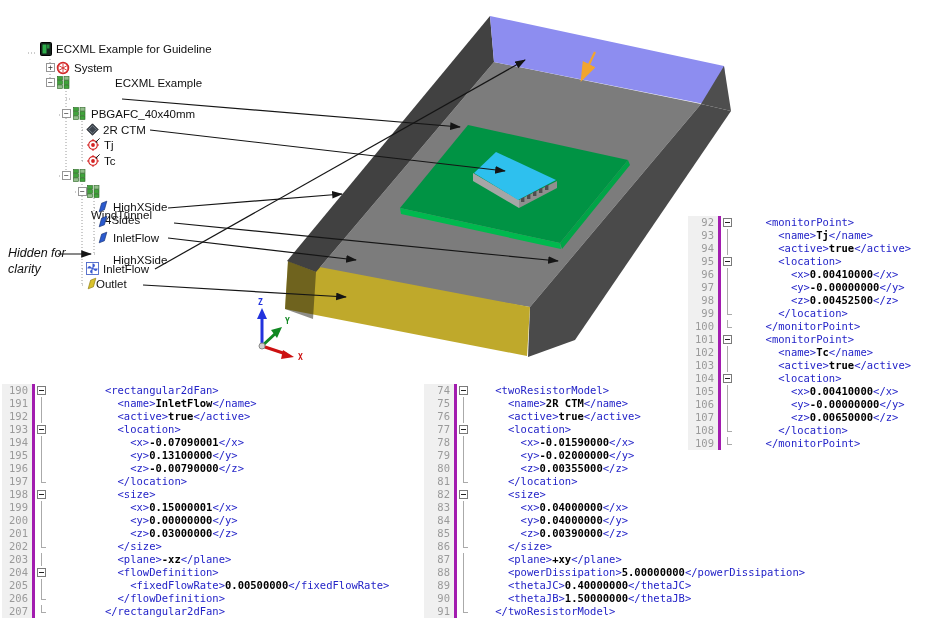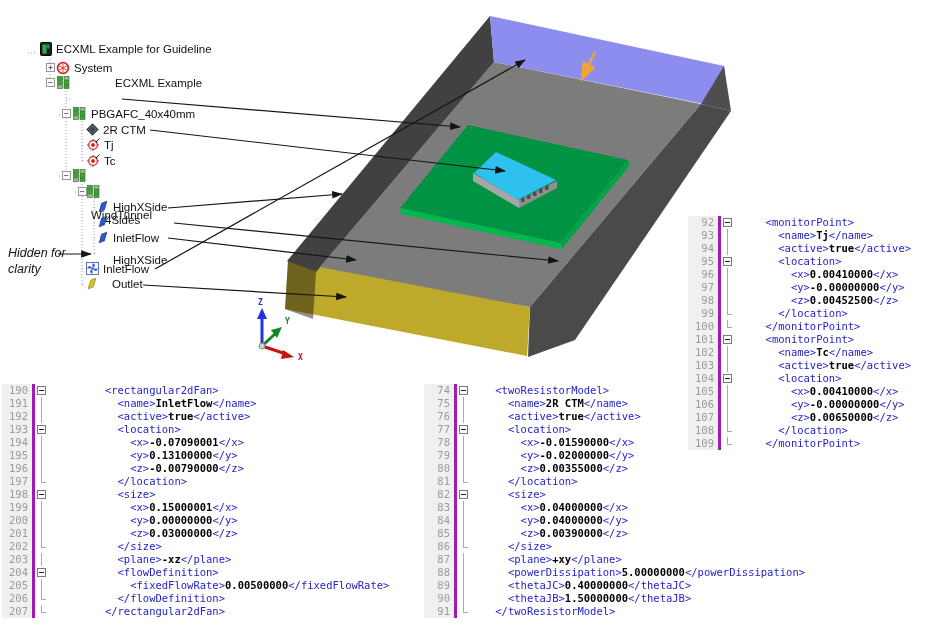--- a/index.html
+++ b/index.html
@@ -281,21 +281,21 @@
           </svg>
         </span>
         <span class="tlabel" style="left: 103px;">InletFlow</span>
       </div>
       <div class="trow" style="top: 277.25px;">
         <span class="ticon" style="left: 86px;">
           <svg width="12" height="13" viewBox="0 0 12 13">
             <polygon points="2.2,11.8 4.6,3.2 9.8,1.2 7.4,9.8" fill="#d9c22b" stroke="#8f7d12" stroke-width="0.7"></polygon>
           </svg>
         </span>
-        <span class="tlabel" style="left: 112px;">Outlet</span>
+        <span class="tlabel" style="left: 96px;">Outlet</span>
       </div>
     </div>
 
   <div id="hidden-note">
     <div>Hidden for</div>
     <div>clarity</div>
   </div>
 
 <div class="cpanel" style="left: 2px; top: 384px;"><div class="cline"><span class="lnum">190</span><span class="fold f-start"><i></i></span><span><span class="tg">         &lt;rectangular2dFan&gt;</span></span></div><div class="cline"><span class="lnum">191</span><span class="fold f-line"><i></i></span><span><span class="tg">           &lt;name&gt;</span><span class="vl">InletFlow</span><span class="tg">&lt;/name&gt;</span></span></div><div class="cline"><span class="lnum">192</span><span class="fold f-line"><i></i></span><span><span class="tg">           &lt;active&gt;</span><span class="vl">true</span><span class="tg">&lt;/active&gt;</span></span></div><div class="cline"><span class="lnum">193</span><span class="fold f-start"><i></i></span><span><span class="tg">           &lt;location&gt;</span></span></div><div class="cline"><span class="lnum">194</span><span class="fold f-line"><i></i></span><span><span class="tg">             &lt;x&gt;</span><span class="vl">-0.07090001</span><span class="tg">&lt;/x&gt;</span></span></div><div class="cline"><span class="lnum">195</span><span class="fold f-line"><i></i></span><span><span class="tg">             &lt;y&gt;</span><span class="vl">0.13100000</span><span class="tg">&lt;/y&gt;</span></span></div><div class="cline"><span class="lnum">196</span><span class="fold f-line"><i></i></span><span><span class="tg">             &lt;z&gt;</span><span class="vl">-0.00790000</span><span class="tg">&lt;/z&gt;</span></span></div><div class="cline"><span class="lnum">197</span><span class="fold f-end"><i></i></span><span><span class="tg">           &lt;/location&gt;</span></span></div><div class="cline"><span class="lnum">198</span><span class="fold f-start"><i></i></span><span><span class="tg">           &lt;size&gt;</span></span></div><div class="cline"><span class="lnum">199</span><span class="fold f-line"><i></i></span><span><span class="tg">             &lt;x&gt;</span><span class="vl">0.15000001</span><span class="tg">&lt;/x&gt;</span></span></div><div class="cline"><span class="lnum">200</span><span class="fold f-line"><i></i></span><span><span class="tg">             &lt;y&gt;</span><span class="vl">0.00000000</span><span class="tg">&lt;/y&gt;</span></span></div><div class="cline"><span class="lnum">201</span><span class="fold f-line"><i></i></span><span><span class="tg">             &lt;z&gt;</span><span class="vl">0.03000000</span><span class="tg">&lt;/z&gt;</span></span></div><div class="cline"><span class="lnum">202</span><span class="fold f-end"><i></i></span><span><span class="tg">           &lt;/size&gt;</span></span></div><div class="cline"><span class="lnum">203</span><span class="fold f-line"><i></i></span><span><span class="tg">           &lt;plane&gt;</span><span class="vl">-xz</span><span class="tg">&lt;/plane&gt;</span></span></div><div class="cline"><span class="lnum">204</span><span class="fold f-start"><i></i></span><span><span class="tg">           &lt;flowDefinition&gt;</span></span></div><div class="cline"><span class="lnum">205</span><span class="fold f-line"><i></i></span><span><span class="tg">             &lt;fixedFlowRate&gt;</span><span class="vl">0.00500000</span><span class="tg">&lt;/fixedFlowRate&gt;</span></span></div><div class="cline"><span class="lnum">206</span><span class="fold f-end"><i></i></span><span><span class="tg">           &lt;/flowDefinition&gt;</span></span></div><div class="cline"><span class="lnum">207</span><span class="fold f-end"><i></i></span><span><span class="tg">         &lt;/rectangular2dFan&gt;</span></span></div></div>
     <div class="cpanel" style="left: 424px; top: 384px;"><div class="cline"><span class="lnum">74</span><span class="fold f-start"><i></i></span><span><span class="tg">    &lt;twoResistorModel&gt;</span></span></div><div class="cline"><span class="lnum">75</span><span class="fold f-line"><i></i></span><span><span class="tg">      &lt;name&gt;</span><span class="vl">2R CTM</span><span class="tg">&lt;/name&gt;</span></span></div><div class="cline"><span class="lnum">76</span><span class="fold f-line"><i></i></span><span><span class="tg">      &lt;active&gt;</span><span class="vl">true</span><span class="tg">&lt;/active&gt;</span></span></div><div class="cline"><span class="lnum">77</span><span class="fold f-start"><i></i></span><span><span class="tg">      &lt;location&gt;</span></span></div><div class="cline"><span class="lnum">78</span><span class="fold f-line"><i></i></span><span><span class="tg">        &lt;x&gt;</span><span class="vl">-0.01590000</span><span class="tg">&lt;/x&gt;</span></span></div><div class="cline"><span class="lnum">79</span><span class="fold f-line"><i></i></span><span><span class="tg">        &lt;y&gt;</span><span class="vl">-0.02000000</span><span class="tg">&lt;/y&gt;</span></span></div><div class="cline"><span class="lnum">80</span><span class="fold f-line"><i></i></span><span><span class="tg">        &lt;z&gt;</span><span class="vl">0.00355000</span><span class="tg">&lt;/z&gt;</span></span></div><div class="cline"><span class="lnum">81</span><span class="fold f-end"><i></i></span><span><span class="tg">      &lt;/location&gt;</span></span></div><div class="cline"><span class="lnum">82</span><span class="fold f-start"><i></i></span><span><span class="tg">      &lt;size&gt;</span></span></div><div class="cline"><span class="lnum">83</span><span class="fold f-line"><i></i></span><span><span class="tg">        &lt;x&gt;</span><span class="vl">0.04000000</span><span class="tg">&lt;/x&gt;</span></span></div><div class="cline"><span class="lnum">84</span><span class="fold f-line"><i></i></span><span><span class="tg">        &lt;y&gt;</span><span class="vl">0.04000000</span><span class="tg">&lt;/y&gt;</span></span></div><div class="cline"><span class="lnum">85</span><span class="fold f-line"><i></i></span><span><span class="tg">        &lt;z&gt;</span><span class="vl">0.00390000</span><span class="tg">&lt;/z&gt;</span></span></div><div class="cline"><span class="lnum">86</span><span class="fold f-end"><i></i></span><span><span class="tg">      &lt;/size&gt;</span></span></div><div class="cline"><span class="lnum">87</span><span class="fold f-line"><i></i></span><span><span class="tg">      &lt;plane&gt;</span><span class="vl">+xy</span><span class="tg">&lt;/plane&gt;</span></span></div><div class="cline"><span class="lnum">88</span><span class="fold f-line"><i></i></span><span><span class="tg">      &lt;powerDissipation&gt;</span><span class="vl">5.00000000</span><span class="tg">&lt;/powerDissipation&gt;</span></span></div><div class="cline"><span class="lnum">89</span><span class="fold f-line"><i></i></span><span><span class="tg">      &lt;thetaJC&gt;</span><span class="vl">0.40000000</span><span class="tg">&lt;/thetaJC&gt;</span></span></div><div class="cline"><span class="lnum">90</span><span class="fold f-line"><i></i></span><span><span class="tg">      &lt;thetaJB&gt;</span><span class="vl">1.50000000</span><span class="tg">&lt;/thetaJB&gt;</span></span></div><div class="cline"><span class="lnum">91</span><span class="fold f-end"><i></i></span><span><span class="tg">    &lt;/twoResistorModel&gt;</span></span></div></div>

